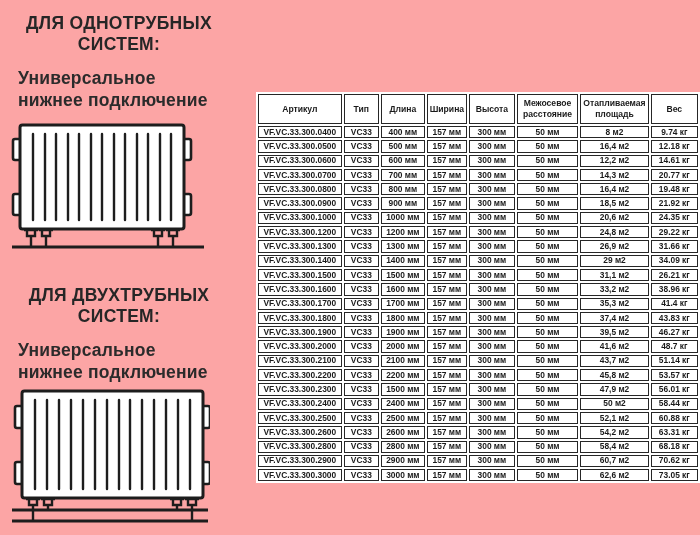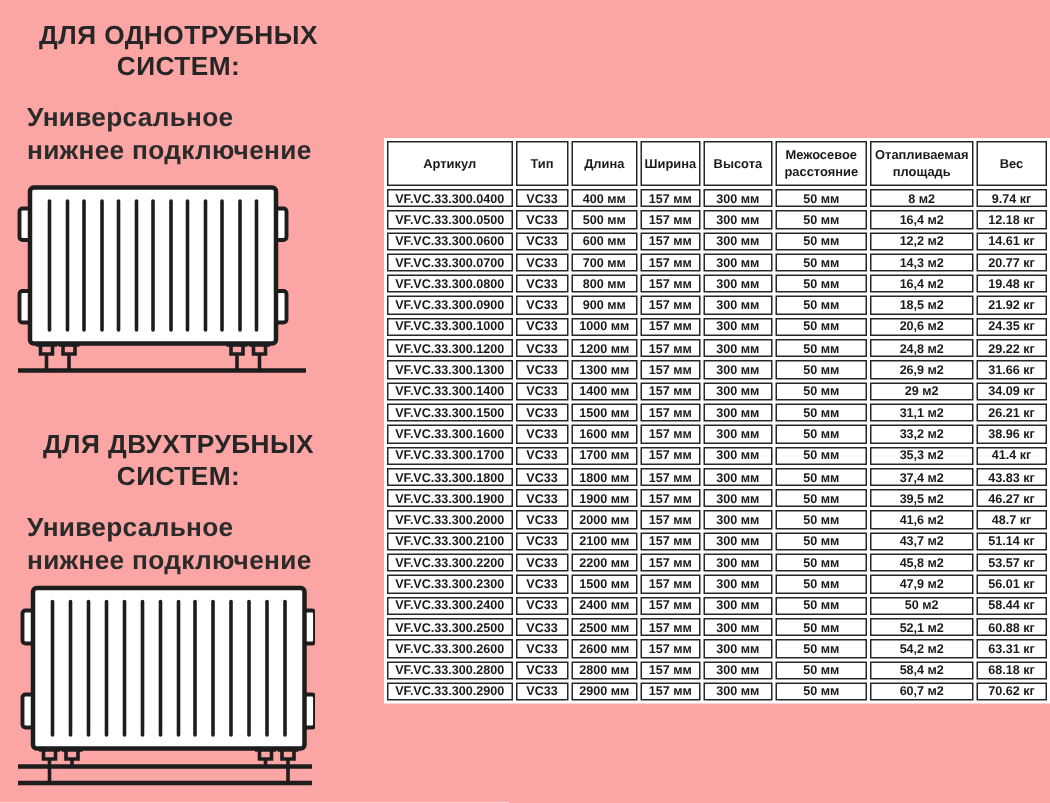--- a/index.html
+++ b/index.html
@@ -425,16 +425,26 @@
         <tr>
           <td>VF.VC.33.300.2900</td>
           <td>VC33</td>
           <td>2900 мм</td>
           <td>157 мм</td>
           <td>300 мм</td>
           <td>50 мм</td>
           <td>60,7 м2</td>
           <td>70.62 кг</td>
         </tr>
+        <tr>
+          <td>VF.VC.33.300.3000</td>
+          <td>VC33</td>
+          <td>3000 мм</td>
+          <td>157 мм</td>
+          <td>300 мм</td>
+          <td>50 мм</td>
+          <td>62,6 м2</td>
+          <td>73.05 кг</td>
+        </tr>
       </tbody>
   </table>
 
 </div>
 
 </body></html>

